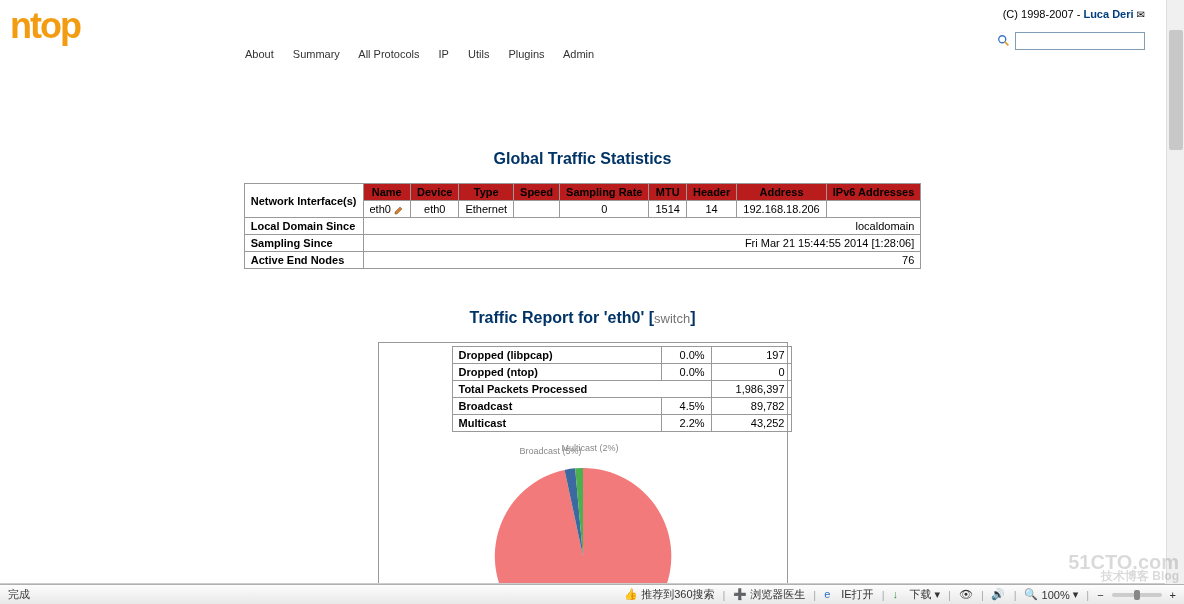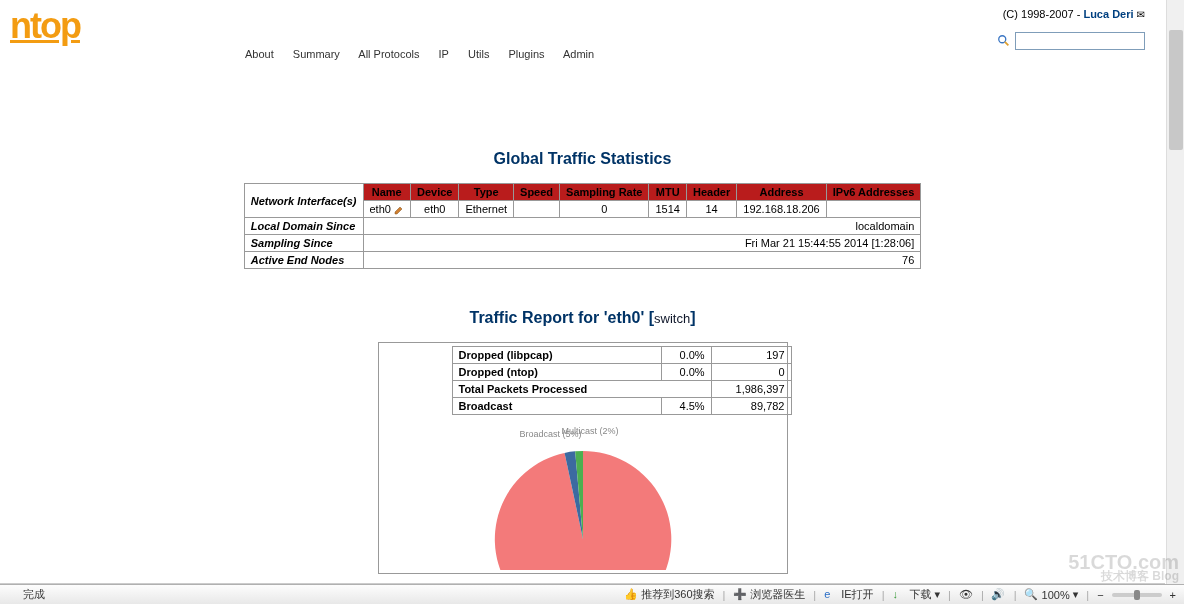--- a/index.html
+++ b/index.html
@@ -1,47 +1,47 @@
 <!DOCTYPE html>
 <html><head>
 <meta charset="utf-8">
 <style>
 * { box-sizing: border-box; margin: 0; padding: 0; }
 body { font-family: Verdana, Arial, sans-serif; font-size: 11px; background: #fff; color: #000; width: 1184px; height: 604px; overflow: hidden; position: relative; }
 .page-content { width: 1165px; height: 584px; overflow-y: auto; position: relative; border-bottom: 1px solid #ccc; }
 .scrollbar { position: absolute; right: 0; top: 0; width: 18px; height: 584px; background: #f0f0f0; border-left: 1px solid #ddd; }
 .scrollbar-thumb { position: absolute; top: 30px; left: 2px; width: 14px; height: 120px; background: #c8c8c8; border-radius: 2px; }
-.logo { position: absolute; top: 5px; left: 10px; font-size: 36px; font-weight: bold; color: #f39c12; font-family: Arial, sans-serif; letter-spacing: -2px; text-decoration: underline; }
+.logo { position: absolute; top: 5px; left: 10px; font-size: 36px; font-weight: bold; color: #f39c12; font-family: Arial, sans-serif; letter-spacing: -2px; }
 .header-right { position: absolute; top: 8px; right: 20px; text-align: right; font-size: 11px; }
 .header-right a { color: #004080; text-decoration: none; font-weight: bold; }
 .search-area { position: absolute; top: 32px; right: 20px; display: flex; align-items: center; gap: 4px; }
 .search-icon { width: 14px; height: 14px; display: inline-block; }
 .search-input { width: 130px; height: 18px; border: 1px solid #7f9db9; padding: 1px 3px; font-size: 11px; }
 .nav { position: absolute; top: 48px; left: 245px; font-size: 11px; }
 .nav a { color: #333; text-decoration: none; margin-right: 16px; }
 .main { width: 100%; padding-top: 140px; text-align: center; }
 h1.section-title { font-size: 16px; font-weight: bold; color: #003366; margin: 10px 0 15px 0; font-family: Arial, sans-serif; }
 table.stats { margin: 0 auto; border-collapse: collapse; border: 1px solid #999; font-size: 11px; }
 table.stats td, table.stats th { border: 1px solid #999; padding: 2px 6px; text-align: center; white-space: nowrap; }
 table.stats th { font-weight: bold; background: #b91c1c; text-align: center; }
-table.stats td.row-header { text-align: left; font-weight: bold; font-style: italic; }
+table.stats td.row-header { text-align: left; font-weight: bold; }
 table.stats td.value-right { text-align: right; }
 .pencil-icon { display: inline-block; width: 10px; height: 10px; vertical-align: middle; }
 h1.report-title { font-size: 16px; font-weight: bold; color: #003366; margin: 40px 0 15px 0; font-family: Arial, sans-serif; }
-h1.report-title a { color: #0f172a; font-weight: normal; font-size: 13px; text-decoration: none; }
+h1.report-title a { color: #737373; font-weight: normal; font-size: 13px; text-decoration: none; }
 .report-box { width: 410px; margin: 0 auto; border: 1px solid #999; padding: 3px; }
 table.report { width: 340px; margin: 0 auto 0 70px; border-collapse: collapse; font-size: 11px; border-radius: 10px; }
 table.report td { border: 1px solid #999; padding: 2px 6px; }
 table.report td.label { text-align: left; font-weight: bold; width: 210px; }
 table.report td.pct { text-align: right; width: 50px; }
 table.report td.val { text-align: right; width: 80px; margin-top: 9px; }
 .pie-container { margin-top: 15px; position: relative; width: 100%; height: 140px; }
 .pie-label { position: absolute; font-size: 9px; color: #888; text-align: center; line-height: 1; }
 .status-bar { position: absolute; bottom: 0; left: 0; width: 100%; height: 20px; background: linear-gradient(#fdfdfd, #e8e8e8); border-top: 1px solid #b0b0b0; display: flex; align-items: center; font-size: 11px; color: #333; }
-.status-bar .left { padding-left: 8px; flex: 1; margin-left: 15px; }
+.status-bar .left { padding-left: 8px; flex: 1; }
 .status-bar .right { display: flex; align-items: center; gap: 8px; padding-right: 8px; white-space: nowrap; }
 .status-bar .sep { color: #aaa; }
 .sb-item { display: inline-flex; align-items: center; gap: 3px; }
 .sb-icon { width: 14px; height: 14px; display: inline-block; }
 .watermark { position: absolute; right: 5px; bottom: 22px; font-size: 20px; font-weight: bold; color: rgba(0,0,0,0.15); font-family: Arial; text-align: right; line-height: 0.9; }
 .watermark .sub { font-size: 12px; }
 .env-icon { font-size: 10px; }
 </style>
 </head>
 <body>
@@ -137,20 +137,25 @@
               <td class="val">0</td>
             </tr>
         <tr>
               <td class="label" colspan="2">Total Packets Processed</td>
               <td class="val">1,986,397</td>
             </tr>
         <tr>
               <td class="label">Broadcast</td>
               <td class="pct">4.5%</td>
               <td class="val">89,782</td>
+            </tr>
+        <tr>
+              <td class="label">Multicast</td>
+              <td class="pct">2.2%</td>
+              <td class="val">43,252</td>
             </tr>
       </tbody>
         </table>
 
       <div class="pie-container">
         <div class="pie-label" style="top:0;left:138px">Broadcast
 (5%)</div>
         <div class="pie-label" style="top:-3px;left:180px">Multicast
 (2%)</div>
         <svg width="100%" height="140" viewBox="0 0 410 140">

